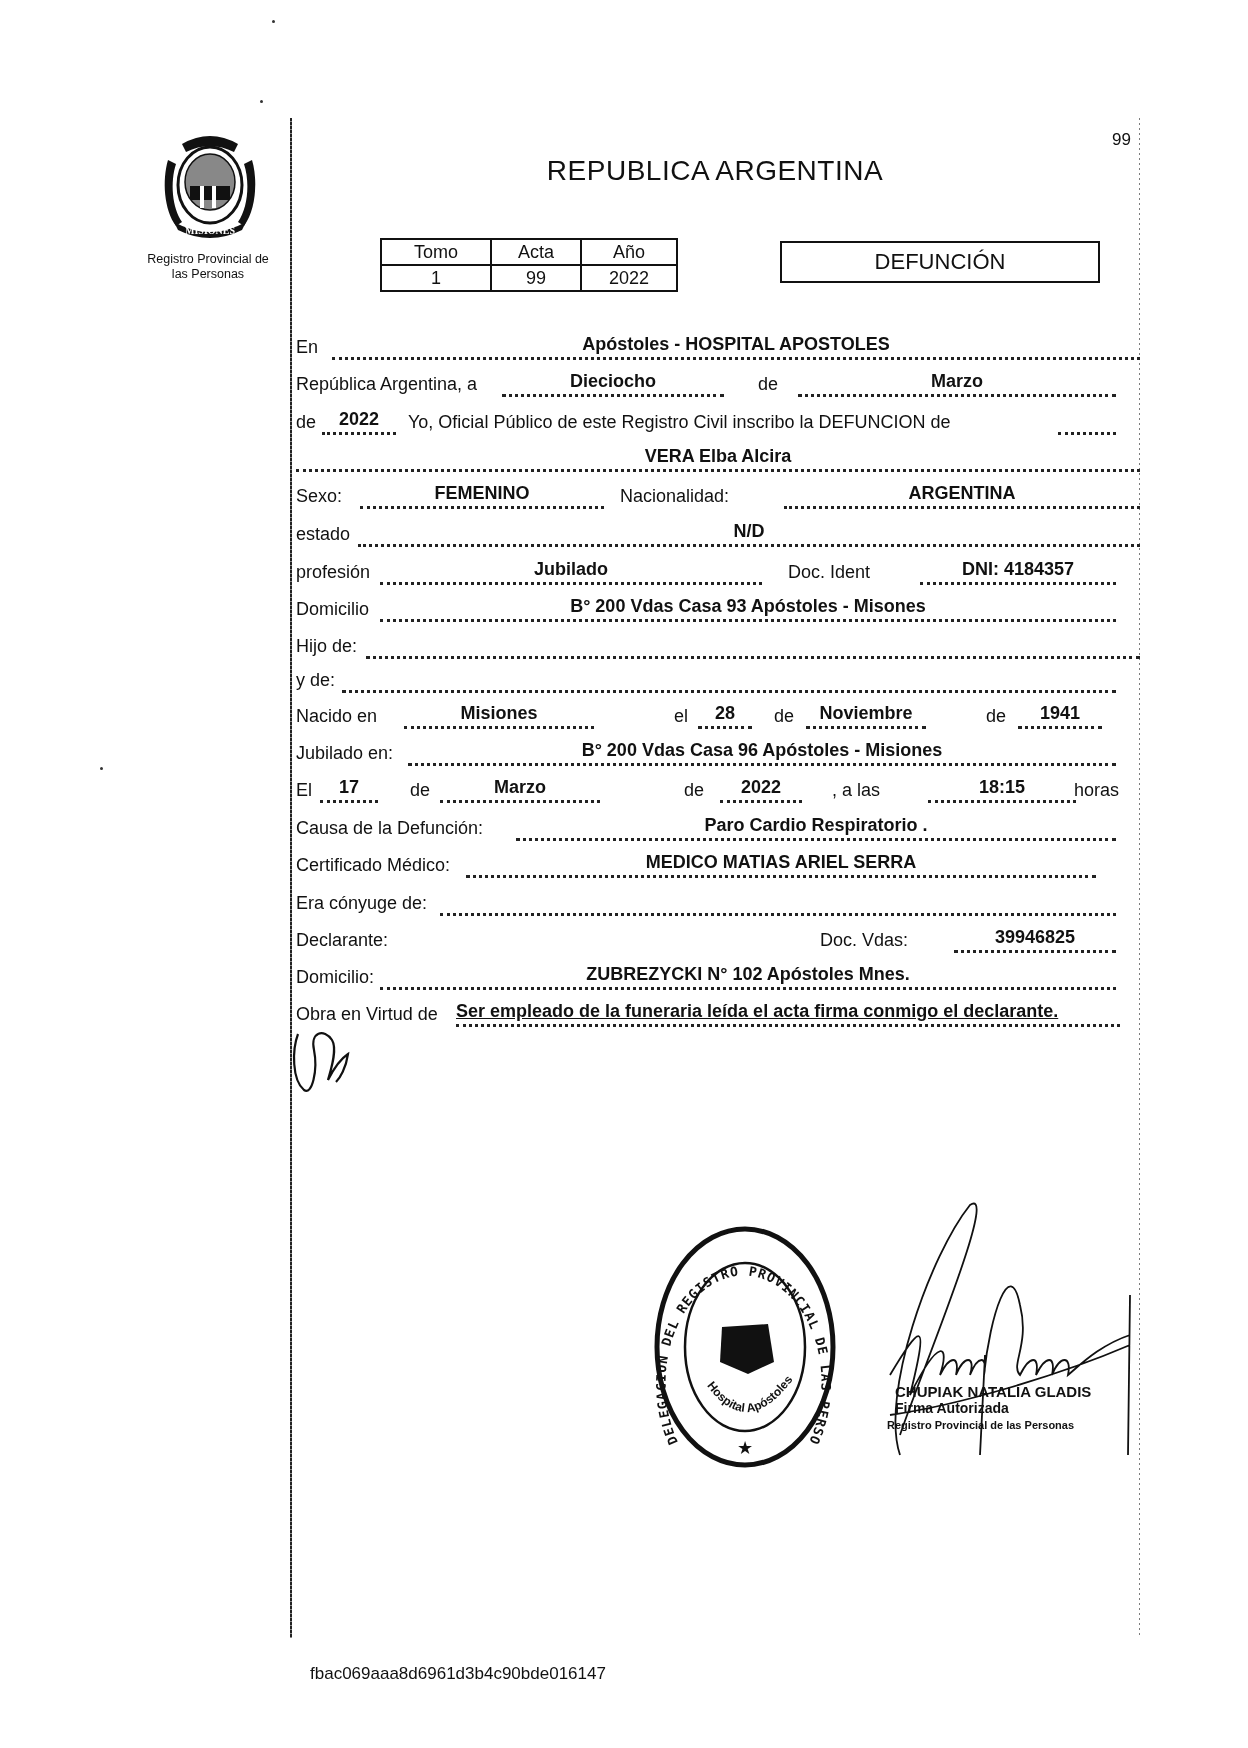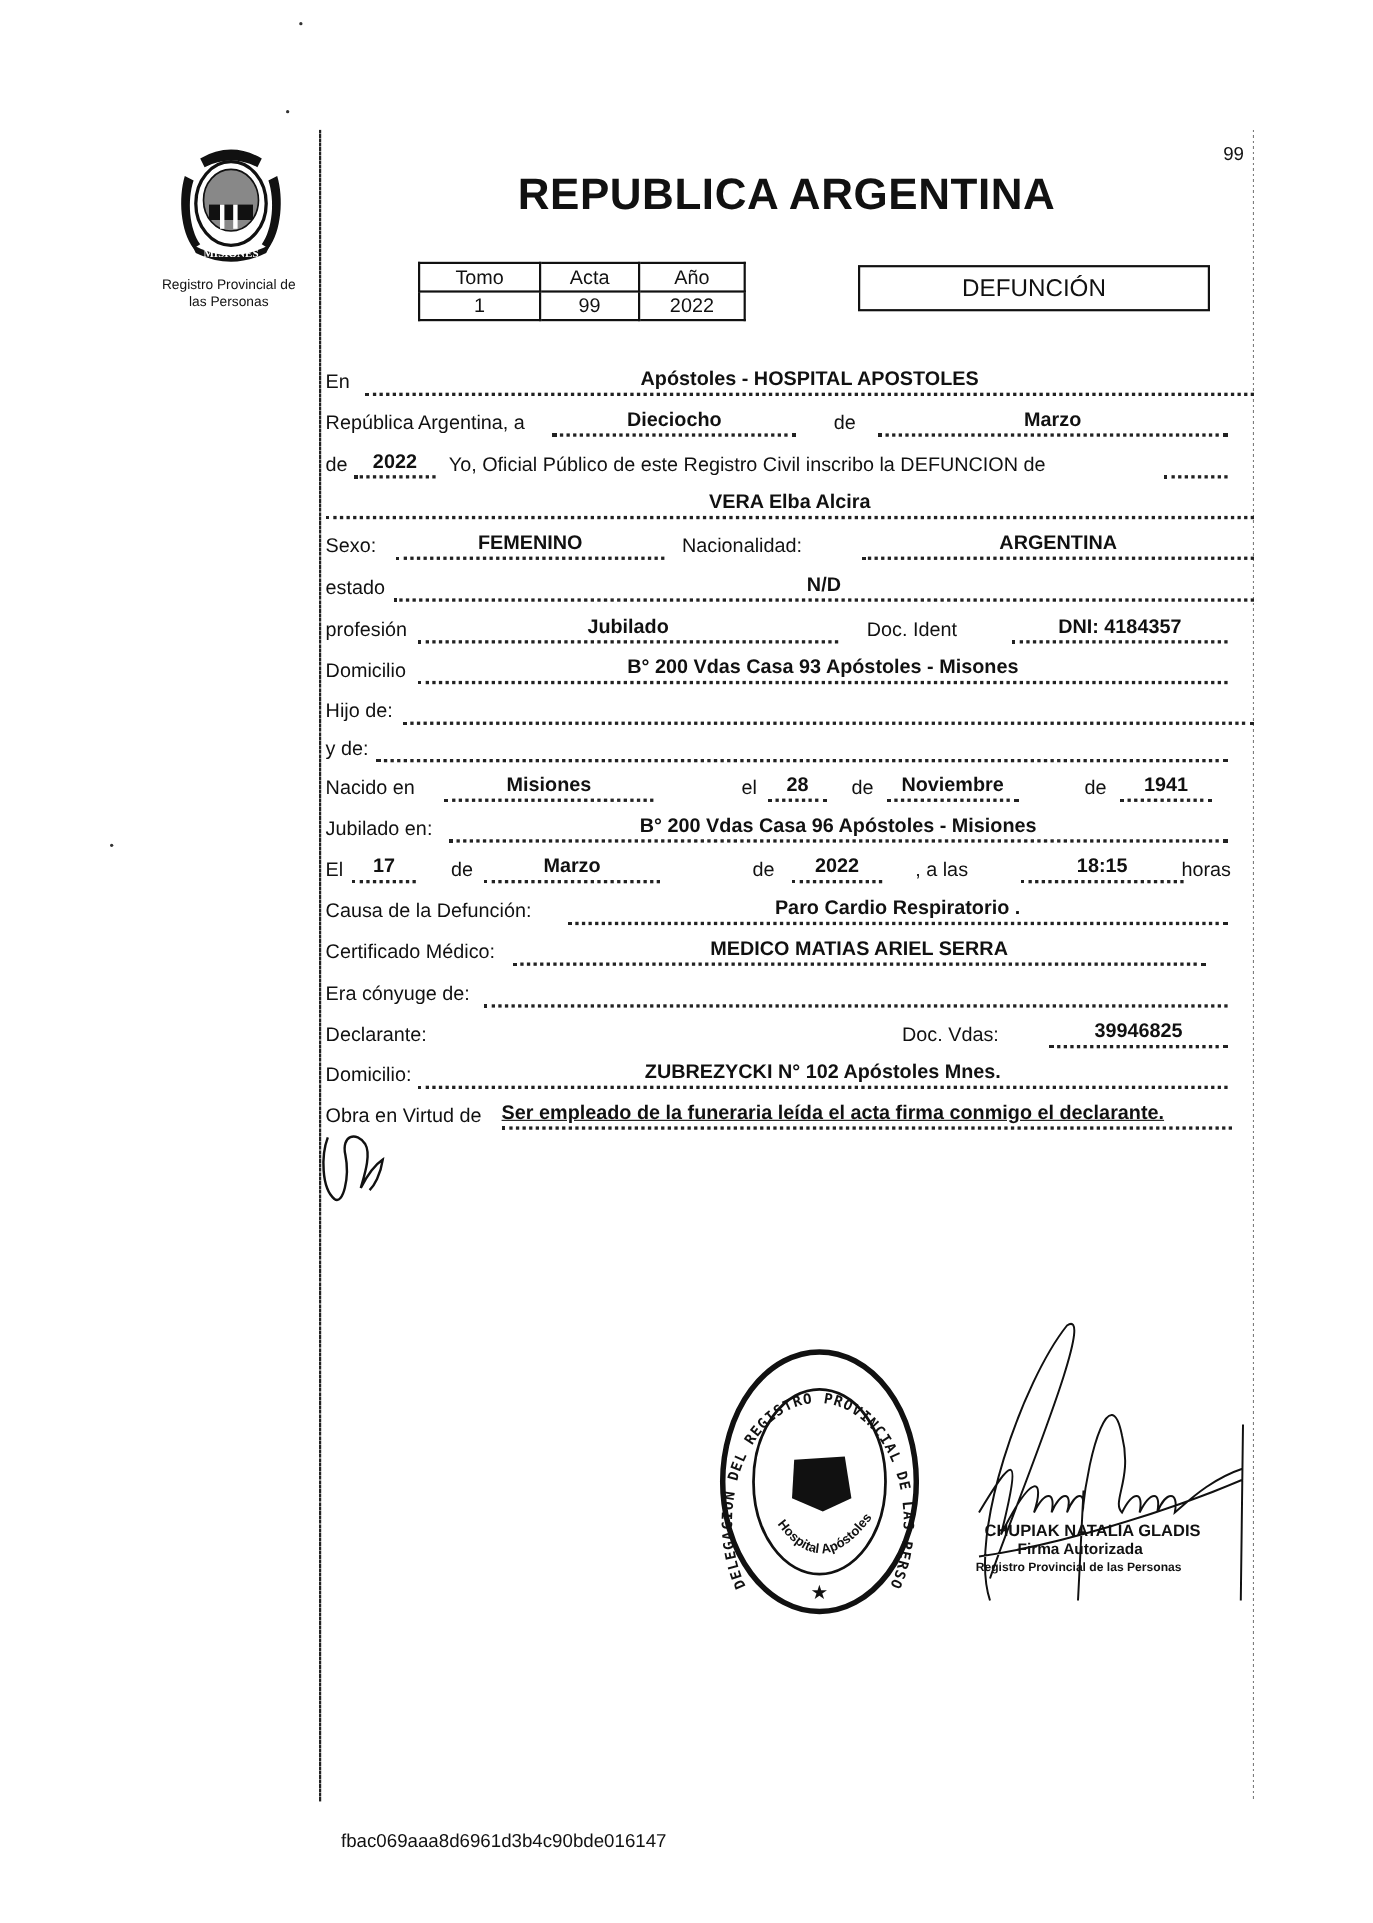--- a/index.html
+++ b/index.html
@@ -6,21 +6,21 @@
   body { width:1248px; height:1748px; position:relative; overflow:hidden;
          font-family:"Liberation Sans", sans-serif; color:#111; }
   .abs { position:absolute; }
   .vline-left { left:290px; top:118px; width:2px; height:1520px;
      background:repeating-linear-gradient(to bottom,#222 0 3px,#888 3px 4px); }
   .vline-right { left:1139px; top:118px; width:1px; height:1520px;
      background:repeating-linear-gradient(to bottom,#444 0 2px,transparent 2px 5px); opacity:.7; }
   .page-num { left:1112px; top:130px; font-size:17px; }
   .logo { left:160px; top:130px; width:100px; height:112px; }
   .logo-cap { left:128px; top:252px; width:160px; text-align:center; font-size:12.5px; line-height:15px; }
-  .title { left:290px; top:155px; width:850px; text-align:center; font-size:40px; font-weight:bold; letter-spacing:.5px; }
+  .title { left:290px; top:155px; width:850px; text-align:center; font-size:28px; font-weight:normal; letter-spacing:.5px; }
   table.reg { position:absolute; left:380px; top:238px; border-collapse:collapse; font-size:18px; }
   table.reg td { border:2px solid #111; text-align:center; height:24px; padding:0; }
   table.reg td.c1 { width:108px;margin-top:36px; } table.reg td.c2 { width:88px; } table.reg td.c3 { width:94px; }
   .kind { left:780px; top:241px; width:316px; height:38px; border:2px solid #111; font-size:22px;
           text-align:center; line-height:38px; }
   .row { position:absolute; left:296px; width:844px; height:34px; font-size:18px; }
   .lbl { position:absolute; bottom:4px; white-space:nowrap; }
   .fld { position:absolute; bottom:2px; border-bottom:3px dotted #222; height:28px;
          font-weight:bold; text-align:center; white-space:nowrap; line-height:30px; font-size:18px; }
   .sig-area { left:290px; top:1020px; width:80px; height:80px; }
@@ -217,17 +217,17 @@
 </svg>
 
 <svg class="abs sig2" viewBox="0 0 280 300">
   <path d="M40 260 C20 200 70 60 110 10 C140 -10 60 180 40 240 M30 180 C60 130 70 120 50 200 C80 140 90 150 80 180
            C90 160 100 160 96 180 C104 160 116 160 110 180 C118 160 128 160 124 180 C130 120 150 60 160 110
            C170 150 150 170 160 180 C170 160 180 160 176 180 C186 160 196 160 192 180 C200 160 212 160 208 180
            C220 170 240 150 270 140 M30 220 C100 210 200 180 270 150 M120 260 L125 160 M270 100 L268 260" fill="none" stroke="#111" stroke-width="1.8"></path>
 </svg>
 <div class="abs signer">
   <div class="n">CHUPIAK NATALIA GLADIS</div>
-  <div style="margin-left:30px">Firma Autorizada</div>
+  <div style="">Firma Autorizada</div>
   <div class="r">Registro Provincial de las Personas</div>
 </div>
 
 <div class="abs hash">fbac069aaa8d6961d3b4c90bde016147</div>
 
 </body></html>

